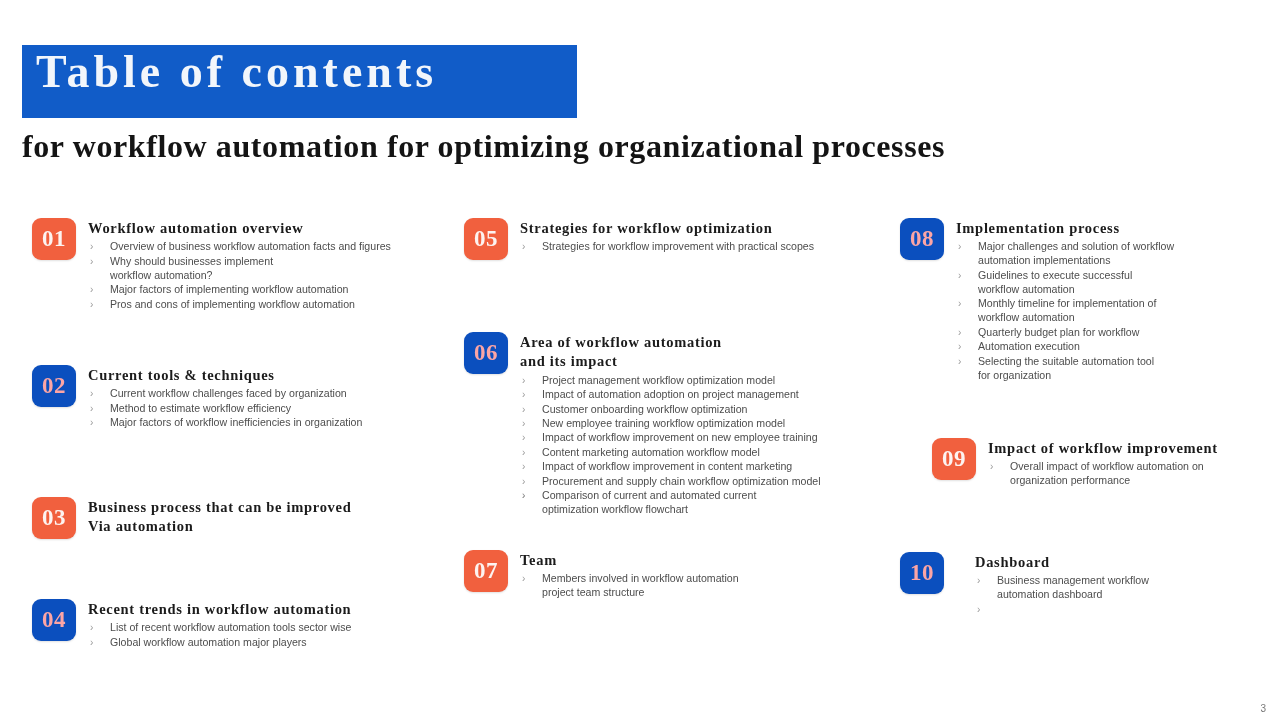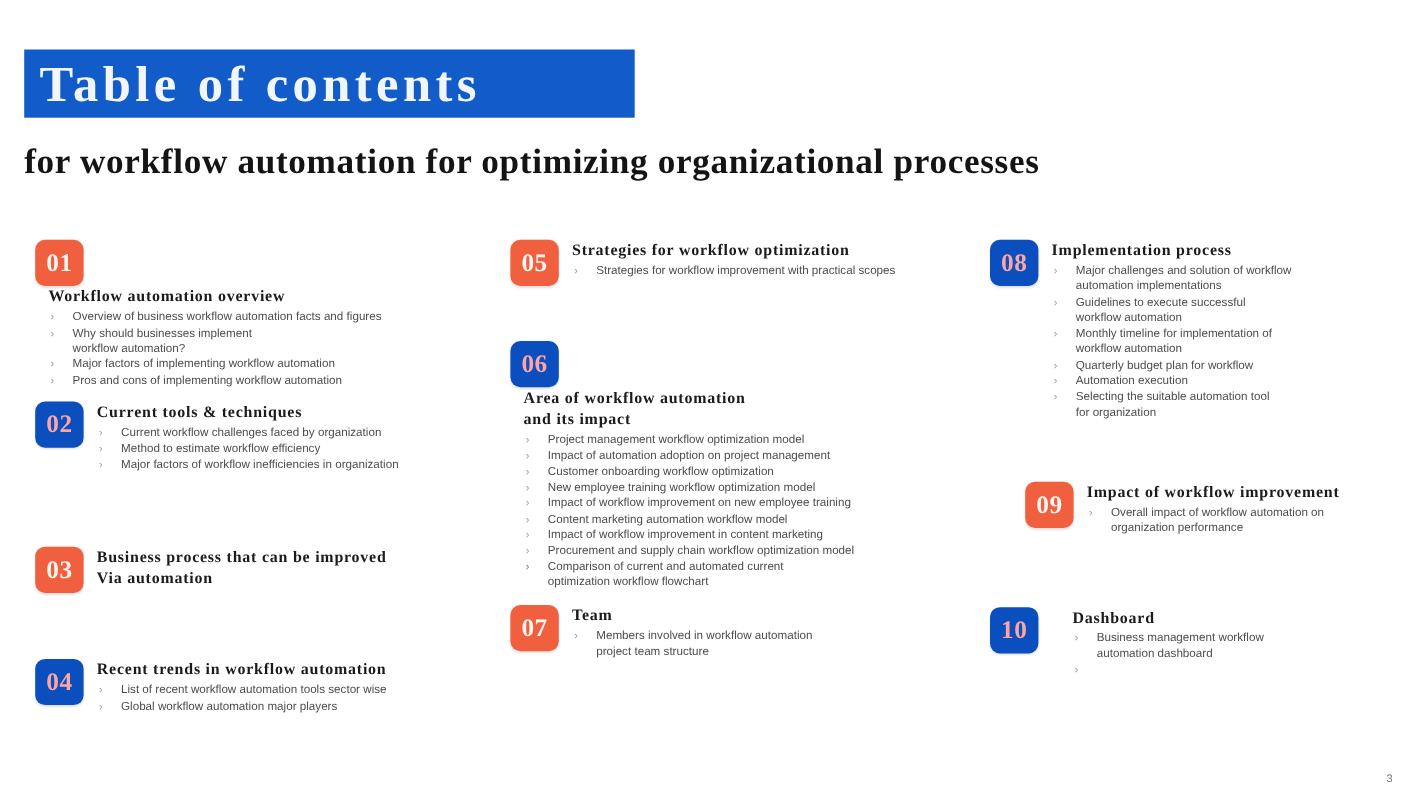--- a/index.html
+++ b/index.html
@@ -21,24 +21,23 @@
     height: 720px;
     background: #ffffff;
   }
 
   
   .title-bar {
     position: absolute;
     left: 22px;
     top: 45px;
     width: 555px;
-    height: 62px;
+    height: 73px;
     background: #115CC8;
     display: flex;
-    align-items: center;
   }
   .title-bar .title-text {
     font-family: "Liberation Serif", serif;
     font-weight: bold;
     font-size: 46px;
     color: #f2f6fb;
     letter-spacing: 4px;
     margin-left: 14px;
     white-space: nowrap;
   }
@@ -152,21 +151,21 @@
 <div class="slide">
 
   <div class="title-bar">
     <span class="title-text">Table of contents</span>
   </div>
 
   <div class="subtitle">for workflow automation for optimizing organizational processes</div>
 
   <div class="columns">
     <div class="col col-1">
-        <div class="entry" style="top: 10px; flex-direction: column;">
+        <div class="entry" style="top: 10px;">
           <div class="badge orange">01</div>
           <div class="entry-body">
             <div class="entry-title">Workflow  automation  overview</div>
             <ul class="bullets">
               <li><span class="chev">›</span><span>Overview of business workflow automation facts and figures</span></li>
               <li><span class="chev">›</span><span>Why should businesses implement
 workflow automation?</span></li>
               <li><span class="chev">›</span><span>Major factors of implementing workflow automation</span></li>
               <li><span class="chev">›</span><span>Pros and cons of implementing workflow automation</span></li>
             </ul>
@@ -204,21 +203,21 @@
     <div class="col col-2">
         <div class="entry" style="top: 10px;">
           <div class="badge orange">05</div>
           <div class="entry-body">
             <div class="entry-title">Strategies for workflow  optimization</div>
             <ul class="bullets">
               <li><span class="chev">›</span><span>Strategies for workflow improvement with practical scopes</span></li>
             </ul>
           </div>
         </div>
-        <div class="entry" style="top: 102px; flex-direction: column;">
+        <div class="entry" style="top: 124px;">
           <div class="badge blue">06</div>
           <div class="entry-body">
             <div class="entry-title">Area of workflow  automation
 and its impact</div>
             <ul class="bullets">
               <li><span class="chev">›</span><span>Project management workflow optimization model</span></li>
               <li><span class="chev">›</span><span>Impact of automation adoption on project management</span></li>
               <li><span class="chev">›</span><span>Customer onboarding workflow optimization</span></li>
               <li><span class="chev">›</span><span>New employee training workflow optimization model</span></li>
               <li><span class="chev">›</span><span>Impact of workflow improvement on new employee training</span></li>

